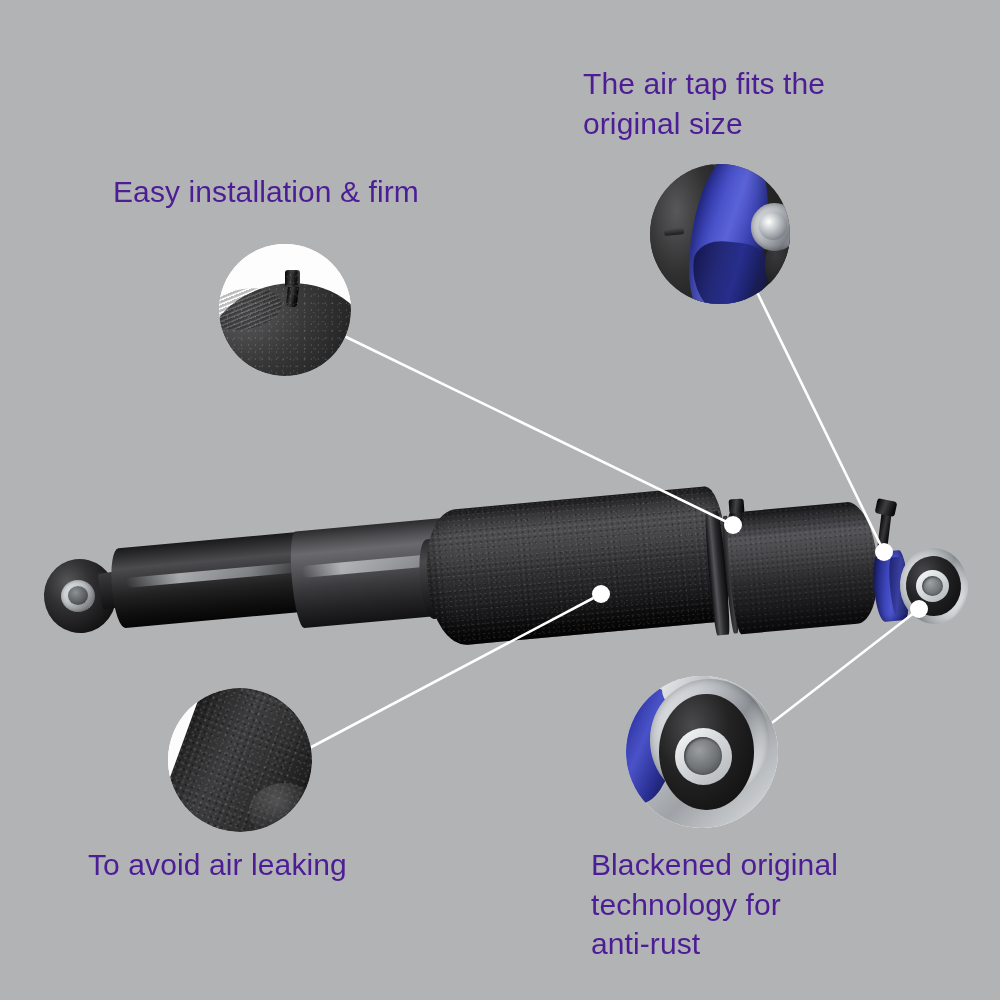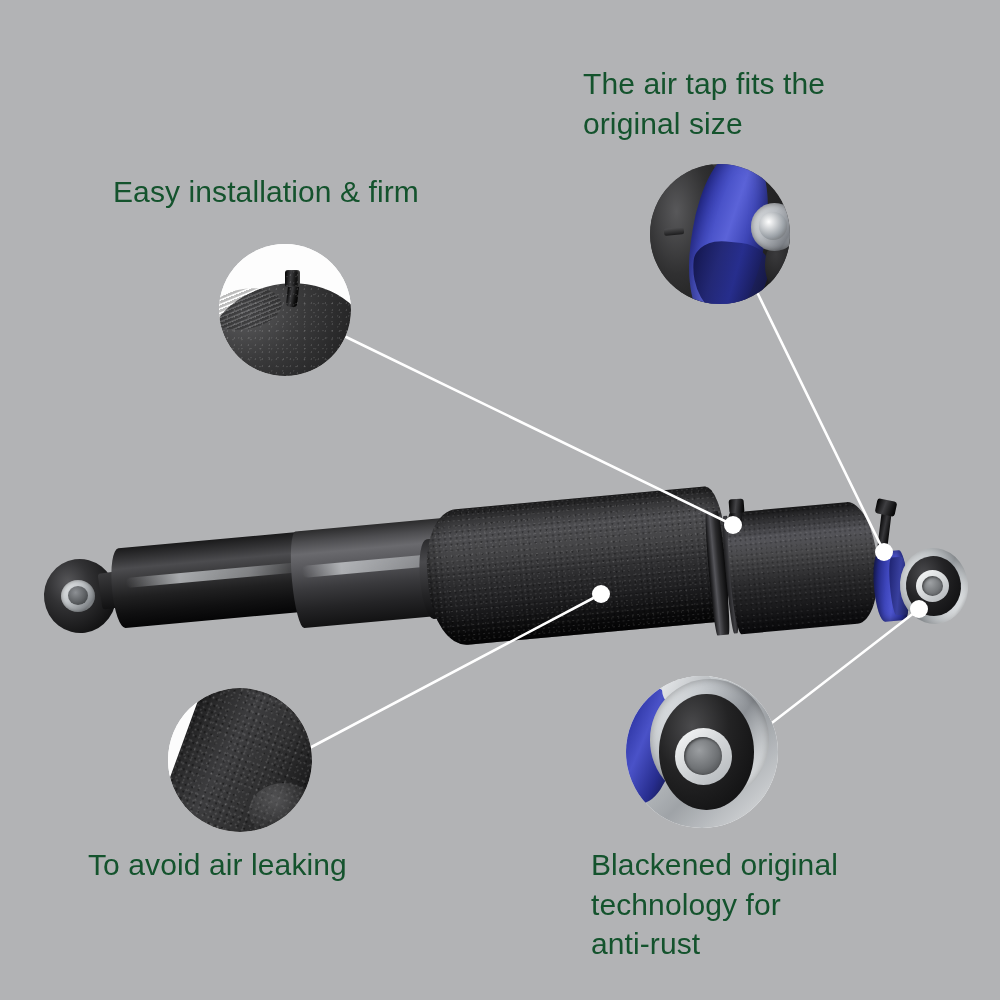--- a/index.html
+++ b/index.html
@@ -16,21 +16,21 @@
   #stage {
     position: relative;
     width: 1000px;
     height: 1000px;
     background: #b2b3b5;
   }
 
   
   .caption {
     position: absolute;
-    color: #14532d;
+    color: #4c1d95;
     font-size: 30px;
     line-height: 1.32;
     letter-spacing: 0.1px;
     white-space: pre-line;
     font-weight: 400;
   }
   #cap-airtap   { left: 583px; top: 64px;  width: 330px; }
   #cap-install  { left: 113px; top: 172px; width: 420px; }
   #cap-leak     { left: 88px;  top: 845px; width: 380px; }
   #cap-rust     { left: 591px; top: 845px; width: 320px; }

